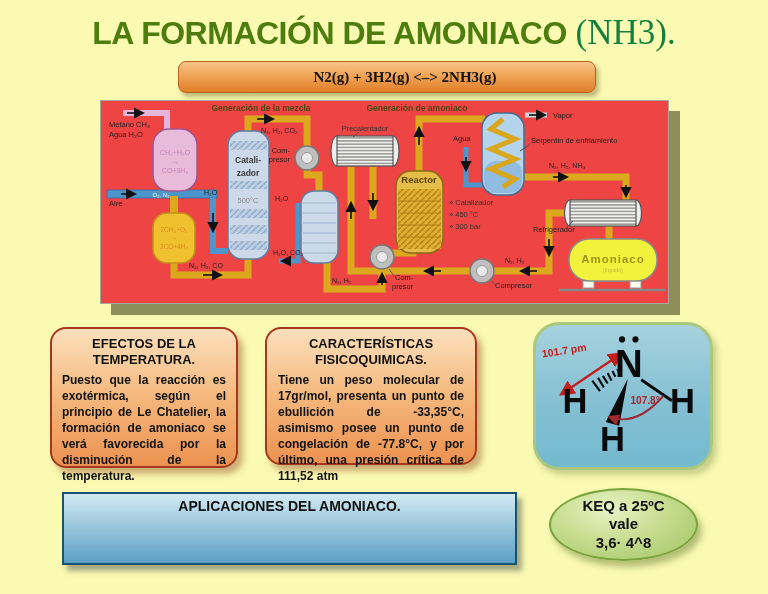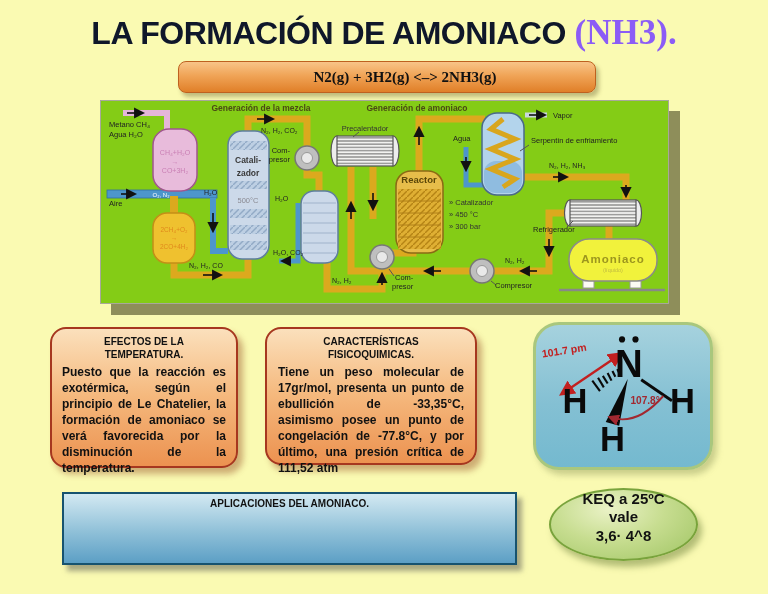--- a/index.html
+++ b/index.html
@@ -1,52 +1,52 @@
 <!DOCTYPE html>
 <html><head>
 <meta charset="utf-8">
 <style>
   html,body{margin:0;padding:0;}
   .page{position:relative;width:768px;height:594px;background:#FAFAB2;overflow:hidden;
         font-family:"Liberation Sans",sans-serif;color:#111;}
   .title{position:absolute;top:13px;left:0;width:100%;text-align:center;white-space:nowrap;}
-  .title .t1{font-size:32px;font-weight:800;letter-spacing:-0.5px;color:#0f172a;}
-  .title .t2{font-family:"Liberation Serif",serif;font-size:35px;font-weight:700;color:#8b5cf6;}
+  .title .t1{font-size:32px;font-weight:800;letter-spacing:-0.5px;color:#4d7c0f;}
+  .title .t2{font-family:"Liberation Serif",serif;font-size:35px;font-weight:400;color:#15803d;}
   .eqbox{position:absolute;left:178px;top:61px;width:380px;height:30px;
         display:flex;align-items:center;justify-content:center;
         background:linear-gradient(180deg,#F8C488 0%,#F0A457 45%,#E07F28 100%);
         border:1.5px solid #BE611F;border-radius:8px;
         box-shadow:3px 4px 4px rgba(120,110,60,.45);
         font-family:"Liberation Serif",serif;font-weight:700;font-size:15px;padding-left:36px;}
   .panel{position:absolute;left:100px;top:100px;width:567px;height:202px;
-        background:#84cc16;border:1px solid #A8A89A;box-shadow:11px 11px 0 #8E8E5A;}
+        background:#ef4444;border:1px solid #A8A89A;box-shadow:11px 11px 0 #8E8E5A;}
   .panel svg{display:block;}
   svg text{font-family:"Liberation Sans",sans-serif;}
   .obox{position:absolute;border:2px solid #A6371F;border-radius:16px;
         background:linear-gradient(180deg,#FBE0BC 0%,#F5B97E 48%,#EC9250 100%);
         box-shadow:5px 6px 6px rgba(150,80,40,.45);box-sizing:border-box;padding:5px 10px;}
   .box-temp{left:50px;top:327px;width:188px;height:141px;}
   .box-fis{left:265px;top:327px;width:212px;height:138px;padding:5px 11px;}
-  .obox-title{text-align:center;font-weight:700;font-size:10px;line-height:1.25;padding:2px 6px 3px;}
+  .obox-title{text-align:center;font-weight:700;font-size:13px;line-height:1.25;padding:2px 6px 3px;}
   .obox-body{font-weight:700;font-size:12px;line-height:1.34;text-align:justify;}
   .mbox{position:absolute;left:533px;top:322px;width:180px;height:148px;box-sizing:border-box;
         border:3px solid #A9C77D;border-radius:26px;
         background:linear-gradient(180deg,#A6D2DE 0%,#84C0D3 55%,#74B9CF 100%);
         box-shadow:4px 5px 6px rgba(130,140,80,.4);}
   .abox{position:absolute;left:62px;top:492px;width:455px;height:73px;box-sizing:border-box;
         border:2px solid #17536F;
         background:linear-gradient(180deg,#D3E9F2 0%,#8FC0D8 55%,#5C9FC5 100%);
         box-shadow:5px 6px 5px rgba(100,100,90,.55);padding:4px 10px;}
-  .abox-title{text-align:center;font-weight:700;font-size:10px;padding-bottom:2px;}
+  .abox-title{text-align:center;font-weight:700;font-size:14px;padding-bottom:2px;}
   .abox-body{font-weight:700;font-size:11px;line-height:1.35;text-align:justify;}
   .kellipse{position:absolute;left:549px;top:488px;width:145px;height:69px;
         border-radius:50%;border:2px solid #79A33C;
         background:radial-gradient(ellipse at 40% 28%,#EAF2C6 0%,#C7DD90 45%,#9FC463 100%);
         box-shadow:4px 6px 6px rgba(110,130,60,.5);
-        display:flex;flex-direction:column;align-items:center;justify-content:flex-start;
+        display:flex;flex-direction:column;align-items:center;justify-content:center;
         font-weight:700;font-size:15px;line-height:1.22;text-align:center;}
 </style>
 </head>
 <body>
 
 <div class="page">
 
   <div class="title">
     <span class="t1">LA FORMACIÓN DE AMONIACO</span><span class="t2"> (NH3).</span>
   </div>

